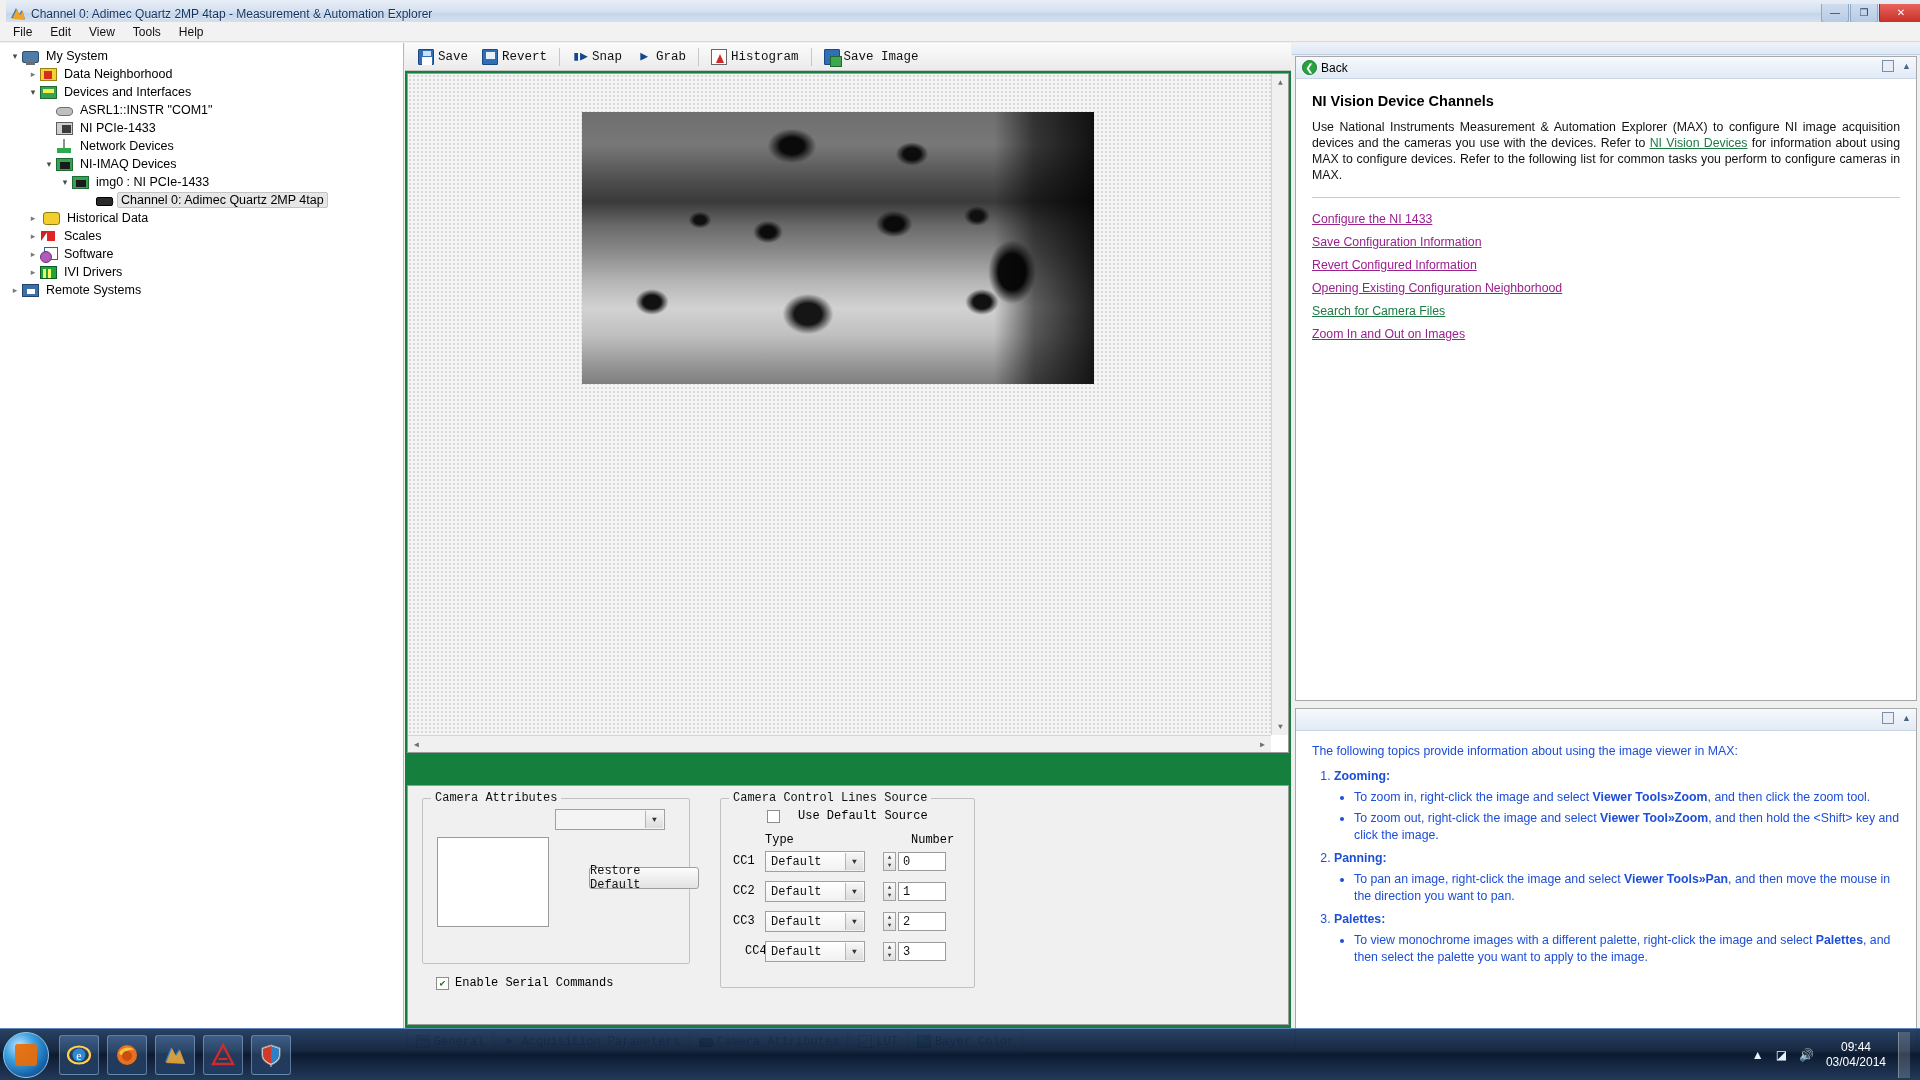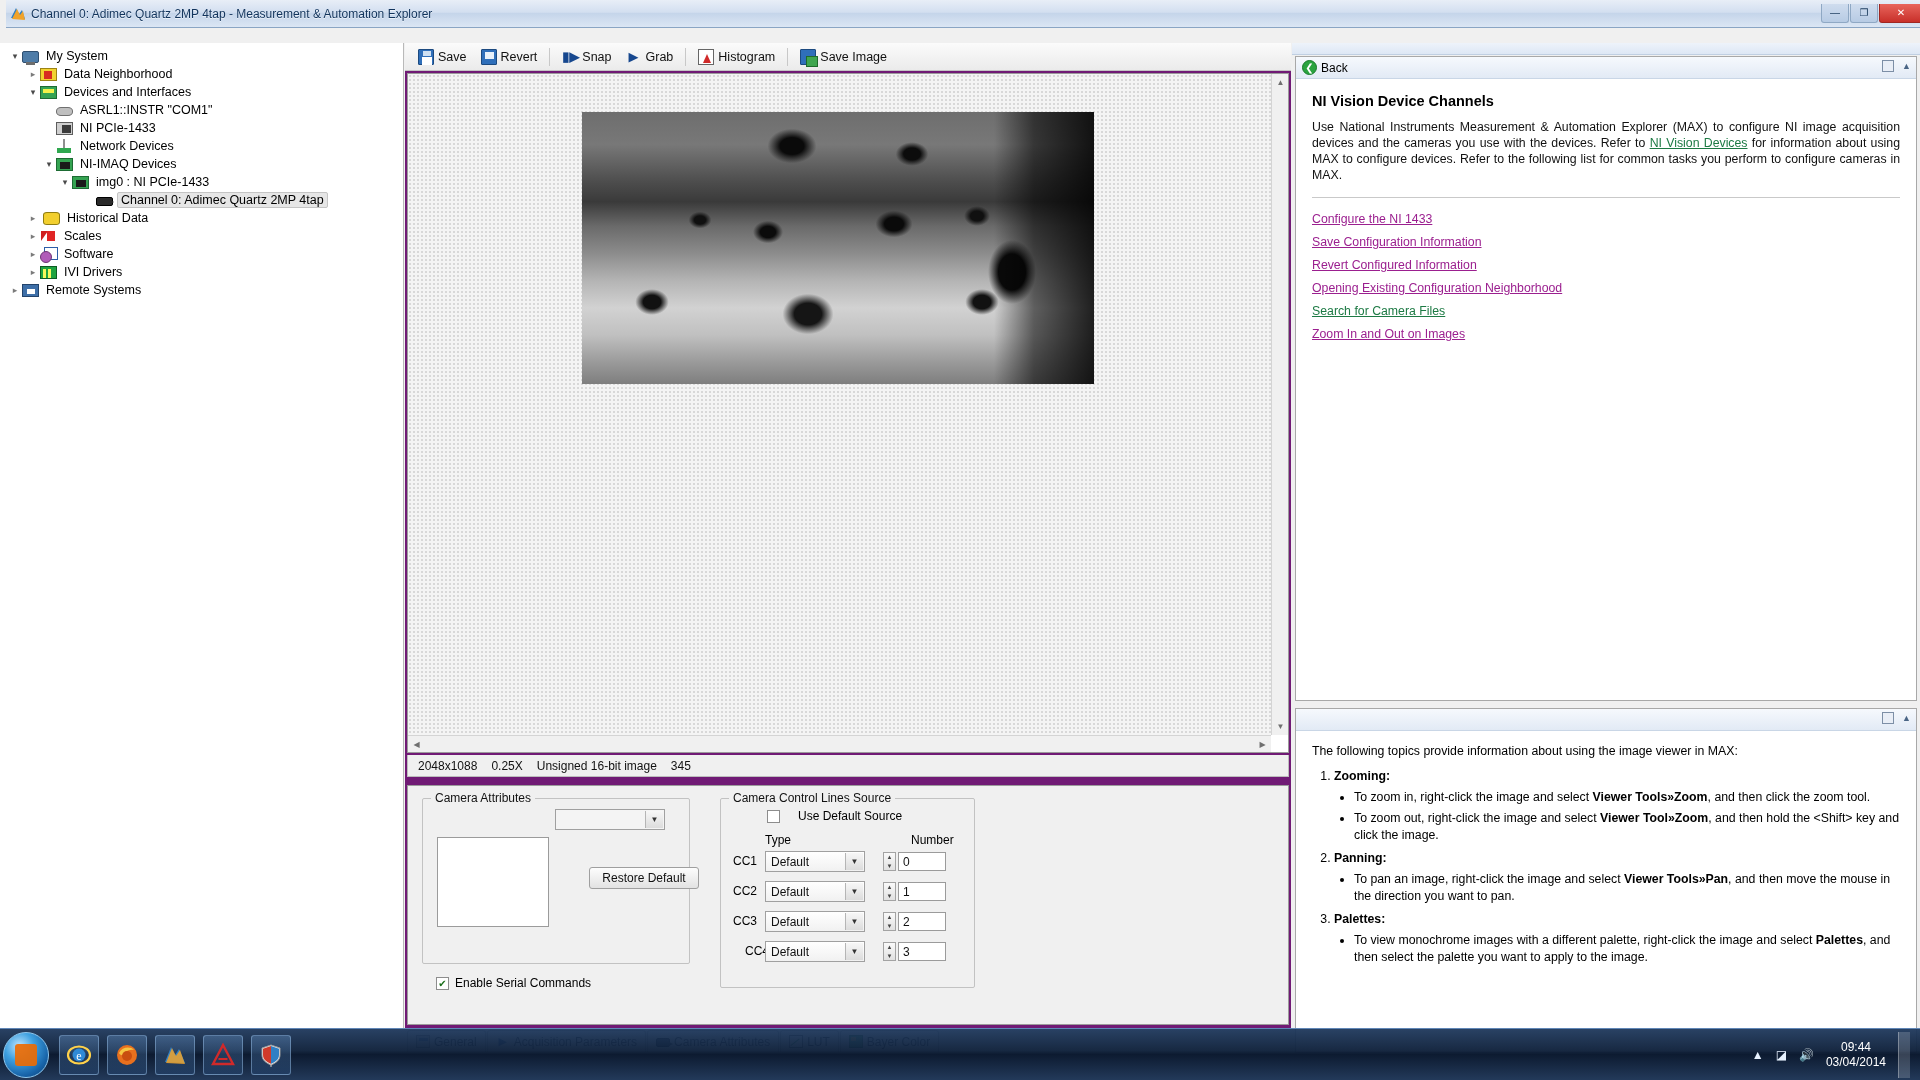--- a/index.html
+++ b/index.html
@@ -106,21 +106,22 @@
   .ic-software:before{content:"";position:absolute;left:4px;top:0px;width:12px;height:11px;border:1px solid #2d5ea8;background:#fff;}
   .ic-software:after{content:"";position:absolute;left:0px;top:4px;width:10px;height:10px;border-radius:50%;background:#b05bb8;border:1px solid #6d3573;}
   .ic-ivi { background:#1fa33f; border:1px solid #0d5c22; height:13px; margin-top:1px;}
   .ic-ivi:after{content:"";position:absolute;left:2px;top:2px;width:3px;height:9px;background:#f7f75c;box-shadow:5px 0 0 #f7f75c;}
   .ic-remote { background:#3e6fa8; border:1px solid #22436b; height:13px; margin-top:1px;}
   .ic-remote:after{content:"";position:absolute;left:4px;top:4px;width:8px;height:5px;background:#fff;}
 
   
   .center {
     position: absolute; left: 405px; top: 43px; width: 886px; height: 985px;
-    background: #701a75;
+    background: #15803d;
+    font-family: Liberation Mono, monospace;
   }
   .toolbar {
     position: absolute; left: 0; top: 0; width: 886px; height: 28px;
     background: linear-gradient(to bottom,#fbfbfb,#ebebeb);
     border-bottom: 1px solid #c4c4c4;
     display: flex; align-items: center; padding-left: 6px;
   }
   .tb-btn {
     display: flex; align-items: center; height: 22px; padding: 0 6px;
     font-size: 12.5px; color: #111; white-space: nowrap; border: 1px solid transparent;
@@ -293,21 +294,21 @@
   .help-h1 { font-size:14.5px; font-weight:bold; color:#000; margin:0 0 10px 0; }
   .help-p { font-size:12.3px; color:#111; line-height:16px; margin:0 0 14px 0; text-align:justify; }
   .help-p .inline-link { color:#1d7a44; text-decoration:underline; }
   .help-hr { height:1px; background:#c9c9c9; margin:2px 0 14px 0; }
   .help-link { display:block; font-size:12.3px; color:#9b1f8f; text-decoration:underline; margin-bottom:9px; }
   .help-link.green { color:#1d7a44; }
   .help-bottom {
     position:absolute; left:3px; top:665px; width:622px; height:345px;
     background:#fff; border:1px solid #a8a8a8;
   }
-  .help-b-body { padding:12px 16px 0 16px; font-size:12.3px; color:#000000; line-height:17px; }
+  .help-b-body { padding:12px 16px 0 16px; font-size:12.3px; color:#1d4ed8; line-height:17px; }
   .ol { margin:8px 0 0 0; padding:0 0 0 22px; }
   .ol > li { margin-bottom:4px; }
   .ol > li > b { font-weight:bold; }
   .ul { margin:4px 0 6px 0; padding:0 0 0 20px; list-style:disc; }
   .ul > li { margin-bottom:4px; }
 
   
   .taskbar {
     position:absolute; left:0; bottom:0; width:1920px; height:52px;
     background: linear-gradient(to bottom, rgba(30,56,92,.95) 0%, rgba(16,34,60,.97) 42%, rgba(10,24,46,.99) 50%, rgba(24,48,82,.95) 100%);
@@ -352,20 +353,27 @@
       </svg>
     </div>
     <div class="title-text">Channel 0: Adimec Quartz 2MP 4tap - Measurement &amp; Automation Explorer</div>
     <div class="win-btns">
       <div class="win-btn">—</div>
       <div class="win-btn">❐</div>
       <div class="win-btn close">✕</div>
     </div>
   </div>
 
+  <div class="menubar">
+    <div class="menu-item">File</div>
+    <div class="menu-item">Edit</div>
+    <div class="menu-item">View</div>
+    <div class="menu-item">Tools</div>
+    <div class="menu-item">Help</div>
+  </div>
 
   <div class="sidebar">
     <div class="tree-row" style="padding-left:8px">
       <span class="twisty open">▾</span>
       <span class="tree-ico ic-monitor"></span>
       <span class="lbl">My System</span>
     </div>
     <div class="tree-row" style="padding-left:26px">
       <span class="twisty">▸</span>
       <span class="tree-ico ic-dataneigh"></span>
@@ -468,26 +476,20 @@
       <div class="vscroll">
         <div class="sb-arrow" style="top:1px;left:1px">▲</div>
         <div class="sb-arrow" style="bottom:1px;left:1px">▼</div>
       </div>
       <div class="hscroll">
         <div class="sb-arrow" style="left:1px;top:1px">◀</div>
         <div class="sb-arrow" style="right:1px;top:1px">▶</div>
       </div>
     </div>
 
-    <div class="statusbar">
-      <span>2048x1088</span>
-      <span>0.25X</span>
-      <span>Unsigned 16-bit image</span>
-      <span>345</span>
-    </div>
 
     <div class="bottom-panel">
 
       <div class="groupbox" style="left:14px; top:12px; width:268px; height:166px;">
         <div class="gb-title">Camera Attributes</div>
         <div class="combo disabled" style="position:absolute; left:132px; top:10px; width:110px;">
           <span></span>
           <span class="arrow">▼</span>
         </div>
         <div class="listbox" style="position:absolute; left:14px; top:38px; width:112px; height:90px;"></div>

